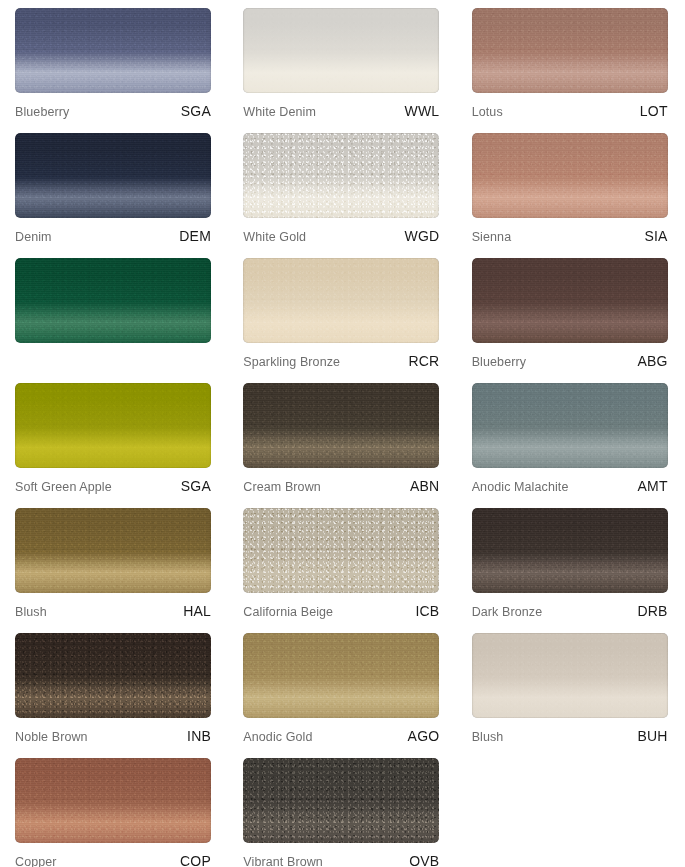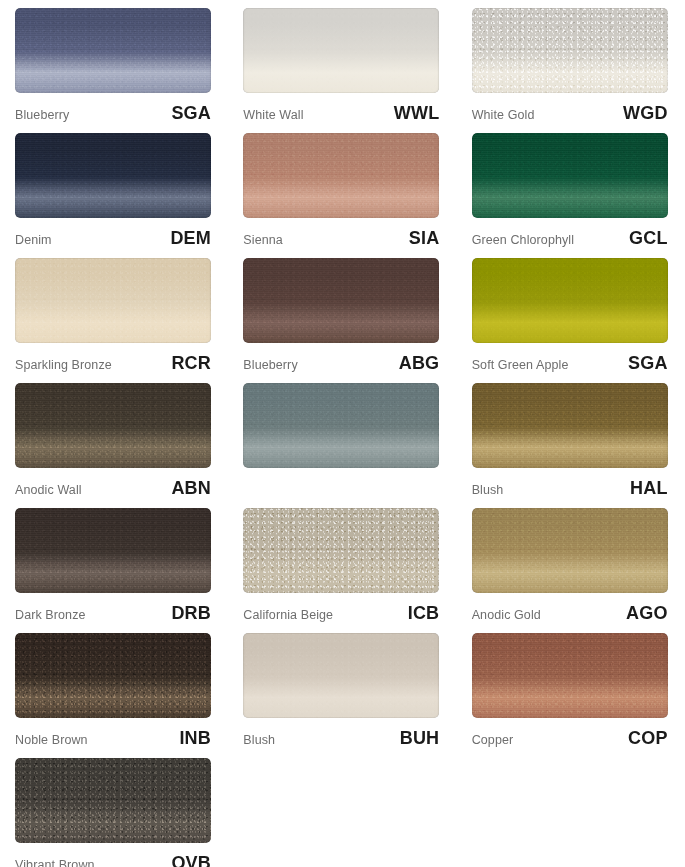--- a/index.html
+++ b/index.html
@@ -99,22 +99,22 @@
     margin-top: 10px;
     gap: 40px;
   }
   .swatch-name {
     font-size: 12.5px;
     color: #6e6e6e;
     letter-spacing: 0.1px;
     white-space: nowrap;
   }
   .swatch-code {
-    font-size: 18px;
-    font-weight: bold;
+    font-size: 14px;
+    font-weight: normal;
     color: #1b1b1b;
     letter-spacing: 0.2px;
     white-space: nowrap;
   }
 </style>
 </head>
 <body>
 
 <div id="swatch-grid">
   <div class="swatch-cell">
@@ -131,75 +131,83 @@
   </div>
 
   <div class="swatch-cell">
     <div class="chip">
       <div class="base" style="background: linear-gradient(rgb(212, 210, 205) 0%, rgb(212, 210, 205) 18%, rgb(222, 219, 212) 52%, rgb(240, 236, 226) 76%, rgb(236, 231, 219) 100%);"></div>
       <div class="brush" style="opacity: 0;"></div>
       <div class="grain" style="opacity: 0.04;"></div>
       <div class="edge"></div>
     </div>
     <div class="caption">
-      <span class="swatch-name">White Wall</span>
+      <span class="swatch-name">White Denim</span>
       <span class="swatch-code">WWL</span>
     </div>
   </div>
 
+  <div class="swatch-cell">
+    <div class="chip">
+      <div class="base" style="background: linear-gradient(rgb(157, 116, 101) 0%, rgb(157, 116, 101) 18%, rgb(168, 123, 107) 52%, rgb(199, 161, 147) 76%, rgb(178, 136, 120) 100%);"></div>
+      <div class="brush" style="opacity: 0.45;"></div>
+      <div class="grain" style="opacity: 0.1;"></div>
+      <div class="edge"></div>
+    </div>
+    <div class="caption">
+      <span class="swatch-name">Lotus</span>
+      <span class="swatch-code">LOT</span>
+    </div>
+  </div>
+
+  <div class="swatch-cell">
+    <div class="chip">
+      <div class="base" style="background: linear-gradient(rgb(29, 36, 54) 0%, rgb(29, 36, 54) 18%, rgb(34, 43, 64) 52%, rgb(106, 115, 137) 76%, rgb(59, 69, 89) 100%);"></div>
+      <div class="brush" style="opacity: 0.5;"></div>
+      <div class="grain" style="opacity: 0.1;"></div>
+      <div class="edge"></div>
+    </div>
+    <div class="caption">
+      <span class="swatch-name">Denim</span>
+      <span class="swatch-code">DEM</span>
+    </div>
+  </div>
 
   <div class="swatch-cell">
     <div class="chip">
       <div class="base" style="background: linear-gradient(rgb(203, 200, 194) 0%, rgb(203, 200, 194) 18%, rgb(210, 207, 200) 52%, rgb(238, 234, 224) 76%, rgb(231, 226, 214) 100%);"></div>
       <div class="brush" style="opacity: 0.15;"></div>
       <div class="grain" style="opacity: 0.95;"></div>
       <div class="edge"></div>
     </div>
     <div class="caption">
       <span class="swatch-name">White Gold</span>
       <span class="swatch-code">WGD</span>
     </div>
   </div>
 
   <div class="swatch-cell">
     <div class="chip">
-      <div class="base" style="background: linear-gradient(rgb(29, 36, 54) 0%, rgb(29, 36, 54) 18%, rgb(34, 43, 64) 52%, rgb(106, 115, 137) 76%, rgb(59, 69, 89) 100%);"></div>
-      <div class="brush" style="opacity: 0.5;"></div>
-      <div class="grain" style="opacity: 0.1;"></div>
-      <div class="edge"></div>
-    </div>
-    <div class="caption">
-      <span class="swatch-name">Denim</span>
-      <span class="swatch-code">DEM</span>
-    </div>
-  </div>
-
-  <div class="swatch-cell">
-    <div class="chip">
       <div class="base" style="background: linear-gradient(rgb(176, 126, 107) 0%, rgb(176, 126, 107) 18%, rgb(185, 132, 111) 52%, rgb(214, 168, 147) 76%, rgb(192, 142, 121) 100%);"></div>
       <div class="brush" style="opacity: 0.45;"></div>
       <div class="grain" style="opacity: 0.1;"></div>
       <div class="edge"></div>
     </div>
     <div class="caption">
       <span class="swatch-name">Sienna</span>
       <span class="swatch-code">SIA</span>
     </div>
   </div>
 
   <div class="swatch-cell">
     <div class="chip">
       <div class="base" style="background: linear-gradient(rgb(6, 73, 47) 0%, rgb(6, 73, 47) 18%, rgb(10, 82, 54) 52%, rgb(63, 127, 95) 76%, rgb(27, 97, 66) 100%);"></div>
       <div class="brush" style="opacity: 0.5;"></div>
       <div class="grain" style="opacity: 0.1;"></div>
       <div class="edge"></div>
-    </div>
-    <div class="caption">
-      <span class="swatch-name">Green Chlorophyll</span>
-      <span class="swatch-code">GCL</span>
     </div>
   </div>
 
   <div class="swatch-cell">
     <div class="chip">
       <div class="base" style="background: linear-gradient(rgb(219, 203, 174) 0%, rgb(219, 203, 174) 18%, rgb(225, 211, 185) 52%, rgb(238, 224, 199) 76%, rgb(233, 218, 191) 100%);"></div>
       <div class="brush" style="opacity: 0.08;"></div>
       <div class="grain" style="opacity: 0.12;"></div>
       <div class="edge"></div>
     </div>
@@ -237,101 +245,105 @@
 
 
   <div class="swatch-cell">
     <div class="chip">
       <div class="base" style="background: linear-gradient(rgb(59, 51, 42) 0%, rgb(59, 51, 42) 18%, rgb(66, 58, 47) 52%, rgb(123, 109, 87) 76%, rgb(90, 78, 62) 100%);"></div>
       <div class="brush" style="opacity: 0.55;"></div>
       <div class="grain" style="opacity: 0.22;"></div>
       <div class="edge"></div>
     </div>
     <div class="caption">
-      <span class="swatch-name">Anodic Wall</span>
+      <span class="swatch-name">Cream Brown</span>
       <span class="swatch-code">ABN</span>
     </div>
   </div>
 
   <div class="swatch-cell">
     <div class="chip">
       <div class="base" style="background: linear-gradient(rgb(102, 119, 122) 0%, rgb(102, 119, 122) 18%, rgb(108, 124, 125) 52%, rgb(154, 166, 166) 76%, rgb(125, 139, 139) 100%);"></div>
       <div class="brush" style="opacity: 0.35;"></div>
       <div class="grain" style="opacity: 0.08;"></div>
       <div class="edge"></div>
     </div>
+    <div class="caption">
+      <span class="swatch-name">Anodic Malachite</span>
+      <span class="swatch-code">AMT</span>
+    </div>
   </div>
 
   <div class="swatch-cell">
     <div class="chip">
       <div class="base" style="background: linear-gradient(rgb(111, 90, 44) 0%, rgb(111, 90, 44) 18%, rgb(122, 100, 49) 52%, rgb(194, 170, 114) 76%, rgb(156, 132, 80) 100%);"></div>
       <div class="brush" style="opacity: 0.55;"></div>
       <div class="grain" style="opacity: 0.12;"></div>
       <div class="edge"></div>
     </div>
     <div class="caption">
       <span class="swatch-name">Blush</span>
       <span class="swatch-code">HAL</span>
-    </div>
-  </div>
-
-  <div class="swatch-cell">
-    <div class="chip">
-      <div class="base" style="background: linear-gradient(rgb(52, 43, 39) 0%, rgb(52, 43, 39) 18%, rgb(58, 49, 44) 52%, rgb(110, 96, 88) 76%, rgb(76, 65, 57) 100%);"></div>
-      <div class="brush" style="opacity: 0.55;"></div>
-      <div class="grain" style="opacity: 0.18;"></div>
-      <div class="edge"></div>
-    </div>
-    <div class="caption">
-      <span class="swatch-name">Dark Bronze</span>
-      <span class="swatch-code">DRB</span>
     </div>
   </div>
 
   <div class="swatch-cell">
     <div class="chip">
       <div class="base" style="background: linear-gradient(rgb(186, 178, 160) 0%, rgb(186, 178, 160) 18%, rgb(189, 180, 162) 52%, rgb(201, 192, 172) 76%, rgb(195, 186, 166) 100%);"></div>
       <div class="brush" style="opacity: 0.1;"></div>
       <div class="grain" style="opacity: 0.8;"></div>
       <div class="edge"></div>
     </div>
     <div class="caption">
       <span class="swatch-name">California Beige</span>
       <span class="swatch-code">ICB</span>
     </div>
   </div>
 
   <div class="swatch-cell">
     <div class="chip">
+      <div class="base" style="background: linear-gradient(rgb(52, 43, 39) 0%, rgb(52, 43, 39) 18%, rgb(58, 49, 44) 52%, rgb(110, 96, 88) 76%, rgb(76, 65, 57) 100%);"></div>
+      <div class="brush" style="opacity: 0.55;"></div>
+      <div class="grain" style="opacity: 0.18;"></div>
+      <div class="edge"></div>
+    </div>
+    <div class="caption">
+      <span class="swatch-name">Dark Bronze</span>
+      <span class="swatch-code">DRB</span>
+    </div>
+  </div>
+
+  <div class="swatch-cell">
+    <div class="chip">
+      <div class="base" style="background: linear-gradient(rgb(46, 36, 30) 0%, rgb(46, 36, 30) 18%, rgb(52, 42, 34) 52%, rgb(107, 90, 71) 76%, rgb(72, 58, 45) 100%);"></div>
+      <div class="brush" style="opacity: 0.35;"></div>
+      <div class="grain" style="opacity: 0.55;"></div>
+      <div class="edge"></div>
+    </div>
+    <div class="caption">
+      <span class="swatch-name">Noble Brown</span>
+      <span class="swatch-code">INB</span>
+    </div>
+  </div>
+
+  <div class="swatch-cell">
+    <div class="chip">
       <div class="base" style="background: linear-gradient(rgb(154, 131, 82) 0%, rgb(154, 131, 82) 18%, rgb(164, 140, 89) 52%, rgb(201, 181, 131) 76%, rgb(176, 154, 103) 100%);"></div>
       <div class="brush" style="opacity: 0.45;"></div>
       <div class="grain" style="opacity: 0.12;"></div>
       <div class="edge"></div>
     </div>
     <div class="caption">
       <span class="swatch-name">Anodic Gold</span>
       <span class="swatch-code">AGO</span>
     </div>
   </div>
 
   <div class="swatch-cell">
     <div class="chip">
-      <div class="base" style="background: linear-gradient(rgb(46, 36, 30) 0%, rgb(46, 36, 30) 18%, rgb(52, 42, 34) 52%, rgb(107, 90, 71) 76%, rgb(72, 58, 45) 100%);"></div>
-      <div class="brush" style="opacity: 0.35;"></div>
-      <div class="grain" style="opacity: 0.55;"></div>
-      <div class="edge"></div>
-    </div>
-    <div class="caption">
-      <span class="swatch-name">Noble Brown</span>
-      <span class="swatch-code">INB</span>
-    </div>
-  </div>
-
-  <div class="swatch-cell">
-    <div class="chip">
       <div class="base" style="background: linear-gradient(rgb(205, 195, 182) 0%, rgb(205, 195, 182) 18%, rgb(212, 202, 189) 52%, rgb(230, 222, 210) 76%, rgb(224, 216, 203) 100%);"></div>
       <div class="brush" style="opacity: 0.05;"></div>
       <div class="grain" style="opacity: 0.06;"></div>
       <div class="edge"></div>
     </div>
     <div class="caption">
       <span class="swatch-name">Blush</span>
       <span class="swatch-code">BUH</span>
     </div>
   </div>

